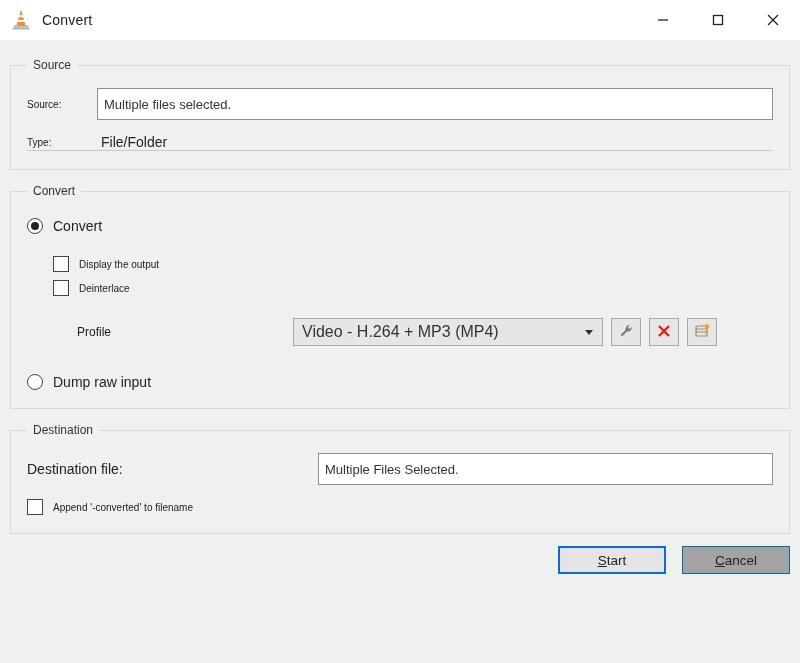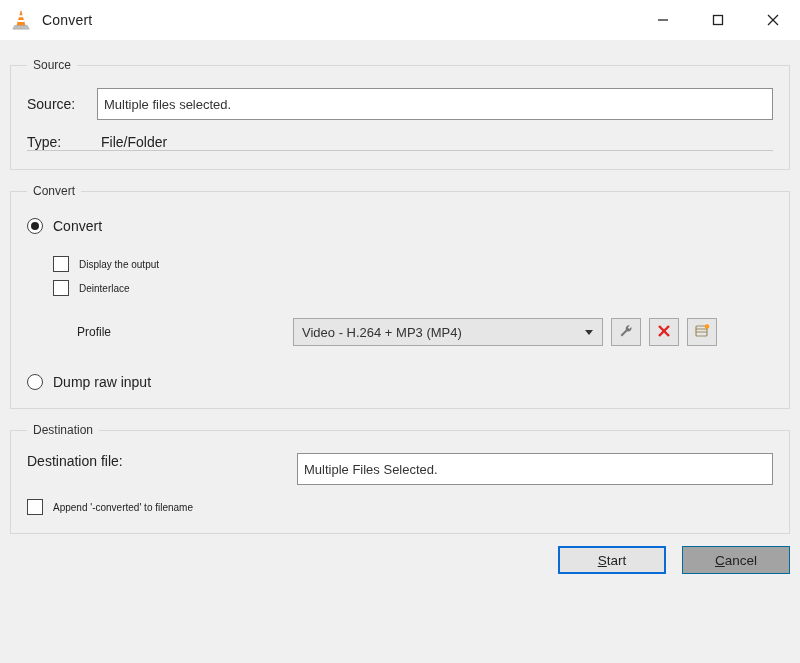--- a/index.html
+++ b/index.html
@@ -63,21 +63,21 @@
   }
 
   .row {
     display: flex;
     align-items: center;
     margin-top: 12px;
   }
   .row:first-of-type { margin-top: 0; }
 
   .lbl {
-    font-size: 14px;
+    font-size: 10px;
     color: #222;
   }
 
   
   .source-row1 { }
   .source-label { width: 70px; }
   input.textfield {
     flex: 1 1 auto;
     height: 32px;
     border: 1px solid #8f8f8f;
@@ -136,32 +136,32 @@
   }
   .profile-label { width: 240px; font-size: 12px; padding-left: 24px; }
   .combo {
     width: 310px; height: 28px;
     border: 1px solid #a8a8a8;
     background: #e6e6e6;
     display: flex; align-items: center;
     padding: 0 8px;
     justify-content: space-between;
   }
-  .combo .combo-text { font-size: 13px; color: #333; }
+  .combo .combo-text { font-size: 16px; color: #333; }
   .combo .chev { }
   .iconbtn {
     width: 30px; height: 28px;
     border: 1px solid #a8a8a8;
     background: #e6e6e6;
     margin-left: 8px;
     display: flex; align-items: center; justify-content: center;
   }
 
   
-  .dest-row { display: flex; align-items: flex-start; }
+  .dest-row { display: flex; align-items: center; gap: 21px; }
   .dest-label { width: 270px; font-size: 14px; }
   .dest-check-row { margin-top: 14px; display:flex; align-items:center; }
 
   
   .button-row {
     display: flex;
     justify-content: flex-end;
     gap: 16px;
     margin-top: 12px;
   }

